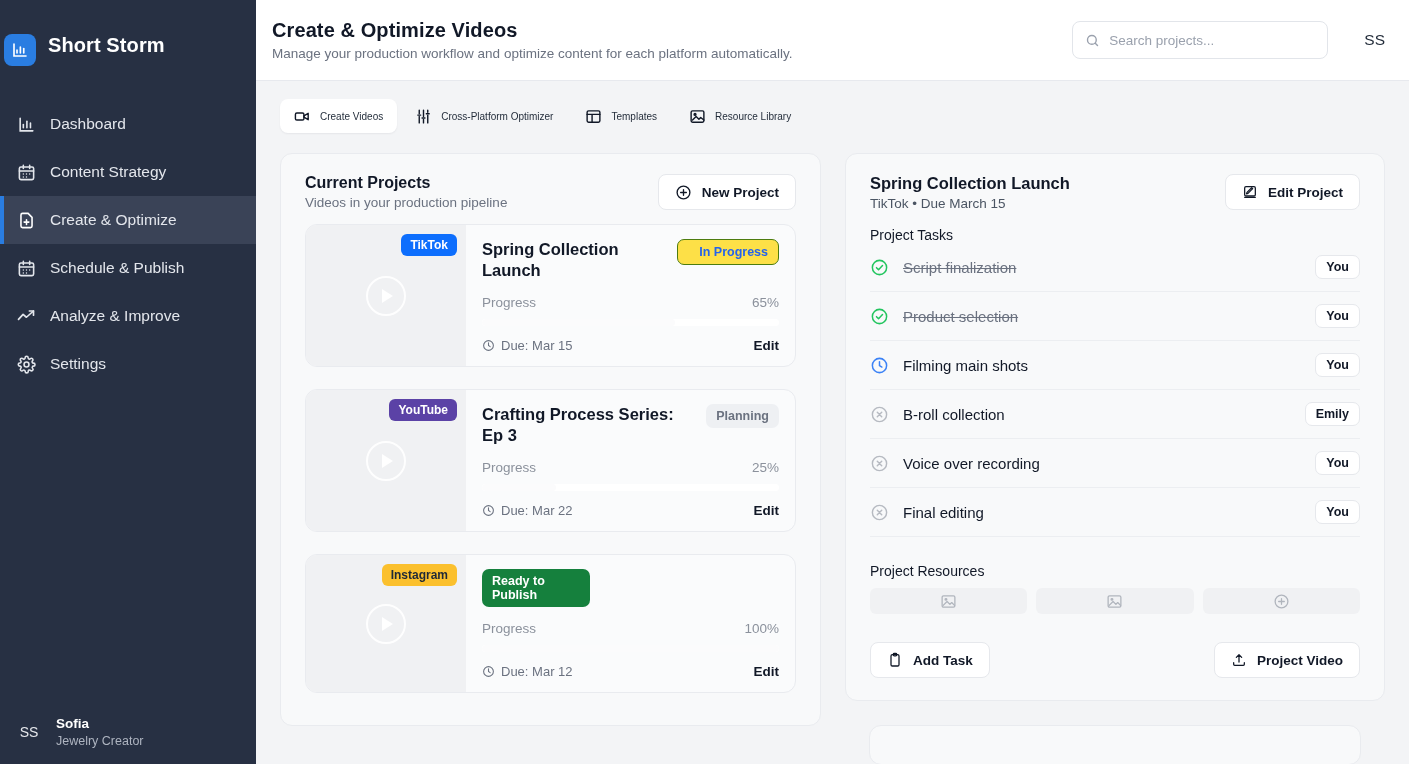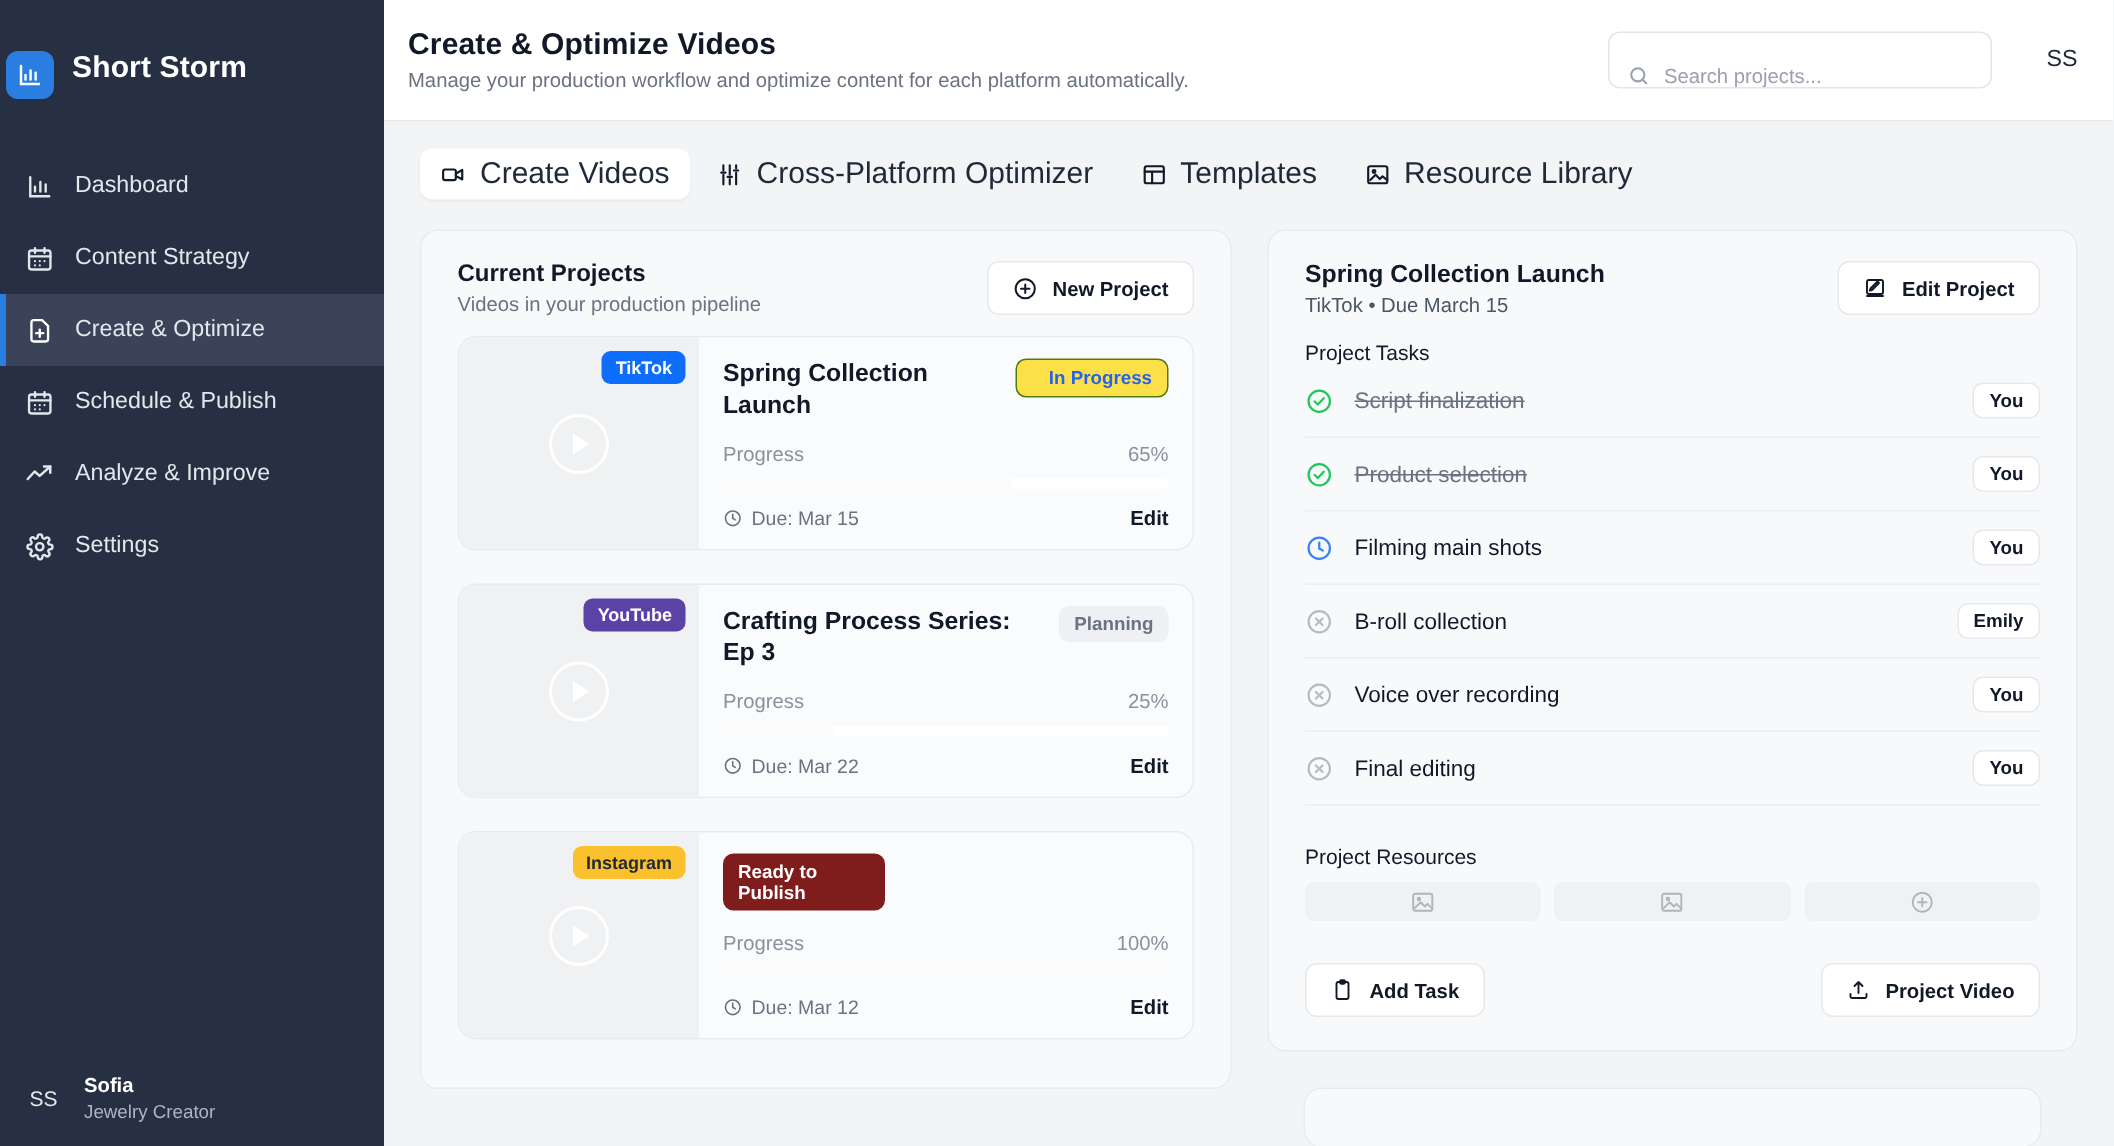--- a/index.html
+++ b/index.html
@@ -54,34 +54,34 @@
     height: 81px; flex: 0 0 81px; background: #ffffff;
     border-bottom: 1px solid #e7e9ee;
     display: flex; align-items: center; padding: 0 24px 0 16px; gap: 16px;
   }
   .topbar-text { flex: 1; padding-left: 0; }
   .page-title { font-size: 20px; font-weight: bold; color: #111827; letter-spacing: .1px; }
   .page-sub { font-size: 13.5px; color: #6b7280; margin-top: 4px; }
 
   .search-wrap {
     width: 256px; height: 38px; border: 1px solid #e2e5ea; border-radius: 8px;
-    background: #fff; display: flex; align-items: flex-end; gap: 9px; padding: 0 12px;
+    background: #fff; display: flex; align-items: center; gap: 9px; padding: 0 12px;
   }
   .search-wrap input {
     border: 0; outline: 0; font-size: 13.5px; color: #374151; background: transparent;
     font-family: "Liberation Sans", sans-serif; width: 100%;
   }
   .search-wrap input::placeholder { color: #9aa1ad; }
   .avatar-initials { font-size: 15.5px; color: #1f2937; margin-left: 20px; }
 
   .tabs { display: flex; align-items: center; gap: 4px; padding: 18px 24px 0 24px; }
   .tab {
     display: flex; align-items: center; gap: 9px;
     height: 34px; padding: 0 14px; border-radius: 8px;
-    font-size: 20px; color: #1f2937; cursor: pointer; white-space: nowrap;
+    font-size: 10px; color: #1f2937; cursor: pointer; white-space: nowrap;
   }
   .tab.active { background: #ffffff; box-shadow: 0 1px 2px rgba(16,24,40,.06); }
 
   .content { flex: 1; display: flex; gap: 24px; padding: 20px 24px 0 24px; overflow: hidden; }
   .col-left { width: 541px; flex: 0 0 541px; }
   .col-right { flex: 1; min-width: 0; }
 
   .card {
     background: #f8f9fa; border: 1px solid #e9ebef; border-radius: 12px;
   }
@@ -122,21 +122,21 @@
   }
   .proj-body { flex: 1; padding: 14px 16px 0 16px; display: flex; flex-direction: column; min-width: 0; }
   .proj-top { display: flex; align-items: flex-start; gap: 10px; }
   .proj-name { font-size: 16.5px; font-weight: bold; color: #111827; line-height: 1.28; flex: 1; }
   .status {
     font-size: 12.5px; font-weight: bold; border-radius: 7px; padding: 5px 10px;
     white-space: normal; text-align: left; flex: 0 0 auto; max-width: 108px;
   }
   .st-progress { background: #fde047; color: #2563eb; border: 1px solid #4d7c0f; padding-left: 21px; }
   .st-planning { background: #eef0f3; color: #6b7280; }
-  .st-ready    { background: #7f1d1d; color: #ffffff; }
+  .st-ready    { background: #15803d; color: #ffffff; }
   .prog-row { display: flex; justify-content: space-between; font-size: 13.5px; color: #8b919c; margin-top: 14px; }
   .prog-bar { height: 7px; border-radius: 99px; background: #ffffff; margin-top: 9px; overflow: hidden; }
   .prog-fill { height: 100%; background: #fbfbfc; border-radius: 99px; }
   .proj-foot {
     margin-top: auto; display: flex; align-items: center; justify-content: space-between;
     padding: 12px 0 13px 0; font-size: 13px; color: #6b7280;
   }
   .due { display: flex; align-items: center; gap: 6px; }
   .edit-link { font-size: 13.5px; font-weight: bold; color: #111827; cursor: pointer; }
 

